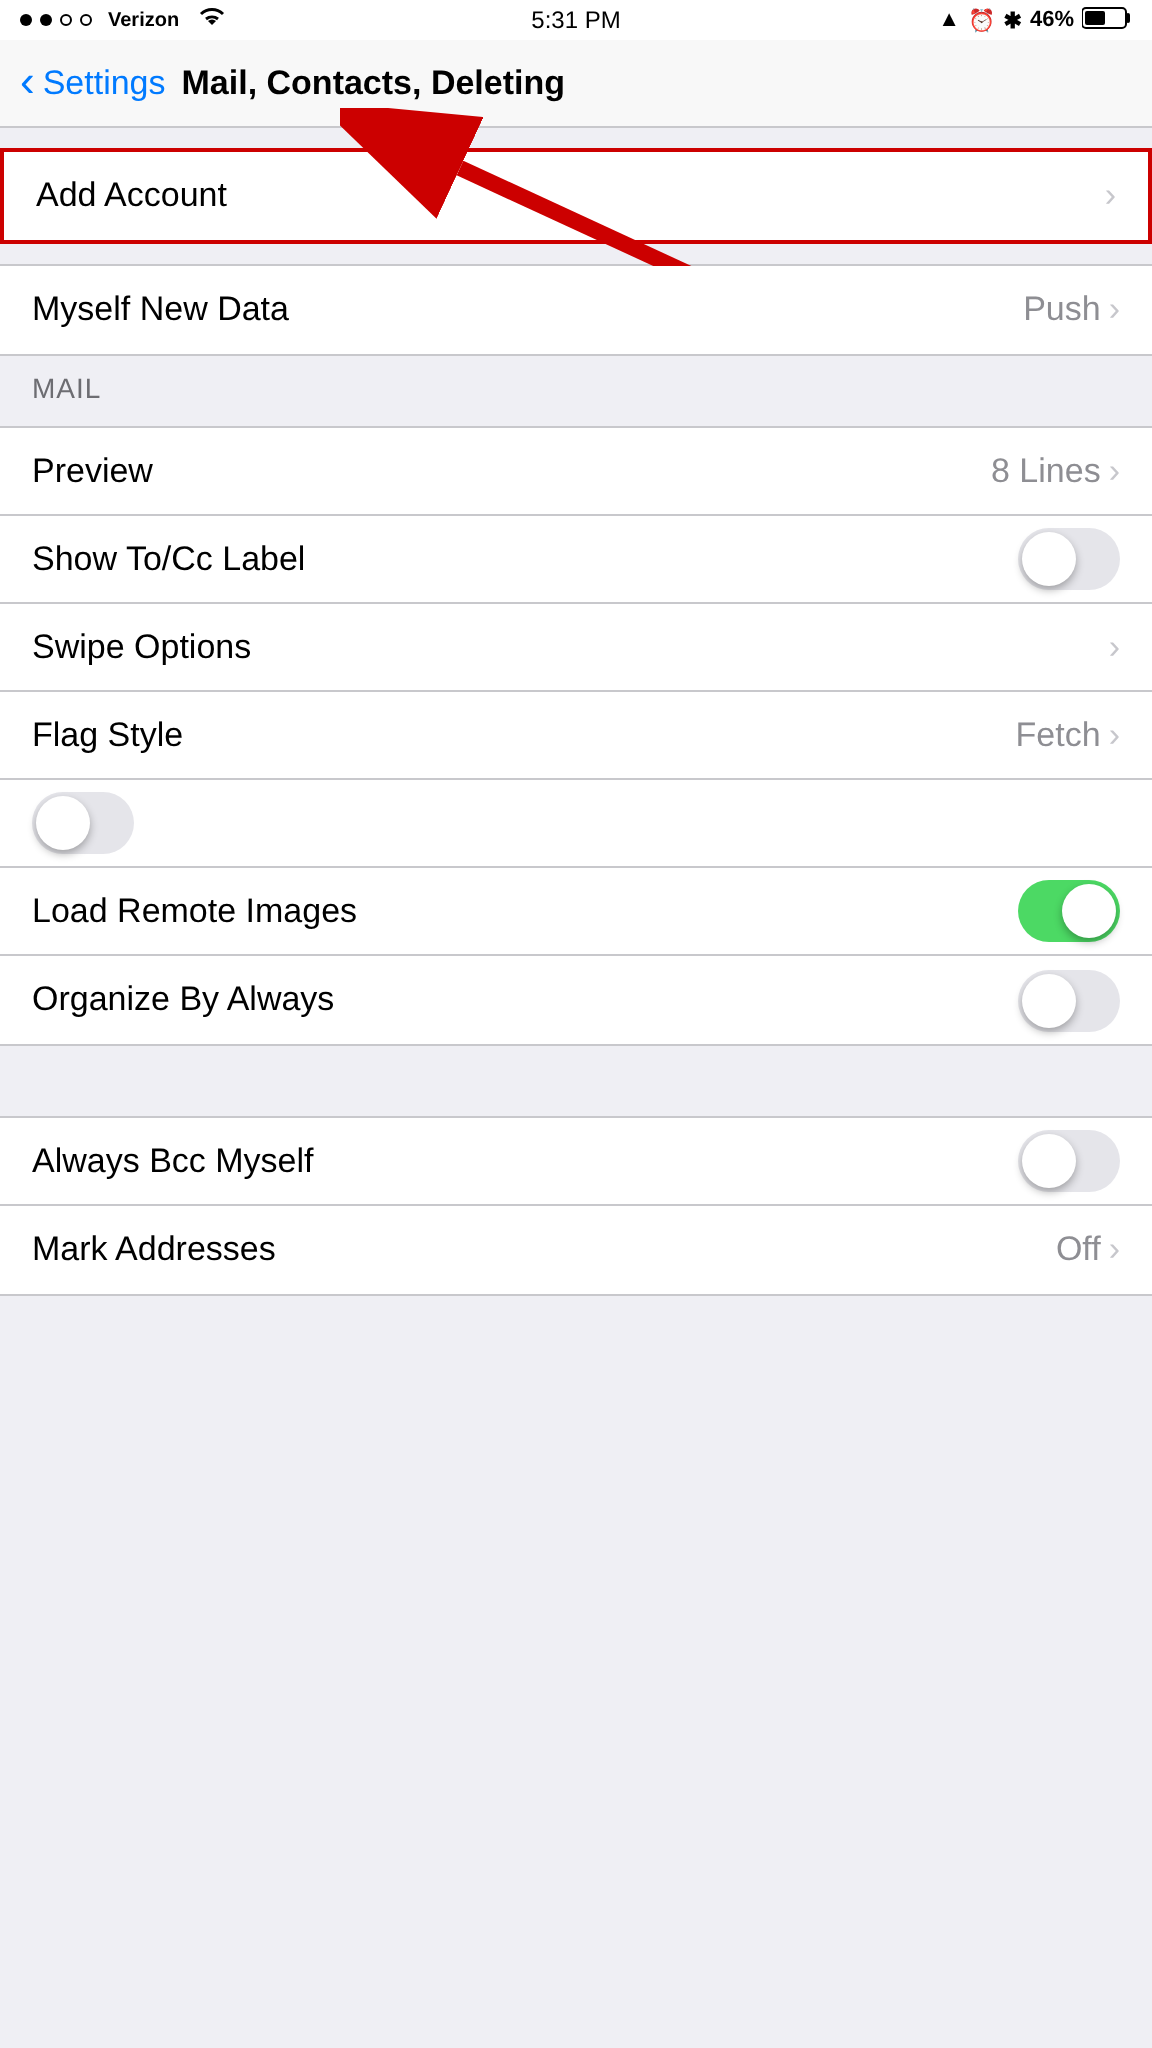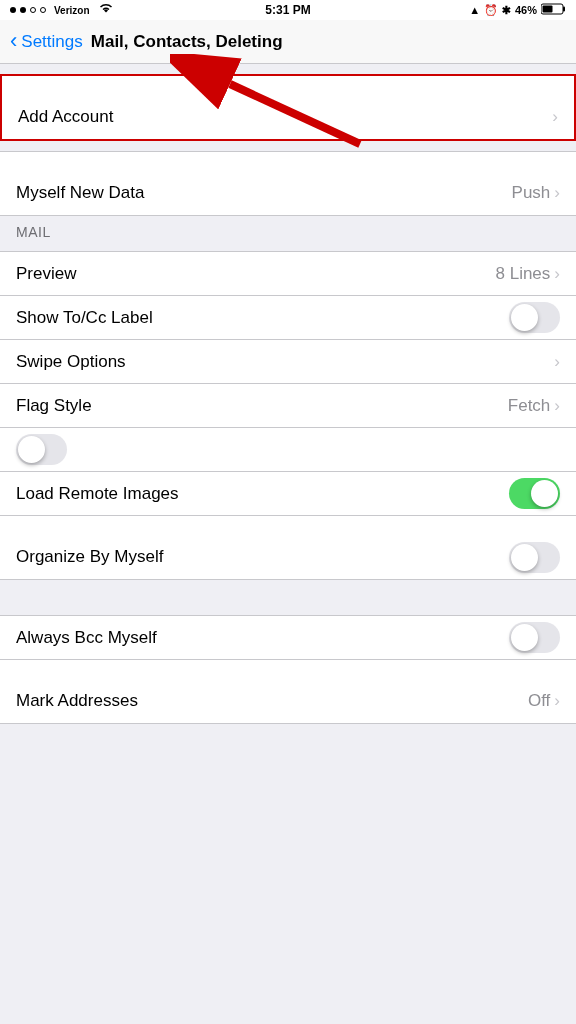--- a/index.html
+++ b/index.html
@@ -17,21 +17,21 @@
       background: #fff;
       height: 20px;
       display: flex;
       align-items: center;
       justify-content: space-between;
       padding: 0 10px;
       font-size: 12px;
       font-weight: 600;
     }
     .status-left { display: flex; align-items: center; gap: 4px; }
-    .status-center { position: absolute; left: 50%; transform: translateX(-50%); font-size: 12px; font-weight: 700; }
+    .status-center { position: absolute; left: 50%; transform: translateX(-50%); font-size: 12px; font-weight: 400; }
     .status-right { display: flex; align-items: center; gap: 4px; font-size: 11px; }
     .dot { width: 6px; height: 6px; border-radius: 50%; background: #000; display: inline-block; }
     .dot.empty { background: transparent; border: 1.5px solid #000; }
 
     
     .nav-bar {
       background: #f8f8f8;
       border-bottom: 1px solid #c8c8cc;
       height: 44px;
       display: flex;
@@ -72,21 +72,20 @@
       align-items: center;
       justify-content: space-between;
       padding: 0 16px;
       height: 44px;
       background: #fff;
       border-bottom: 1px solid #c8c8cc;
       position: relative;
     }
     .cell:last-child {
       border-bottom: none;
-      margin-top: 19px;
     }
 
     .cell-label {
       font-size: 17px;
       color: #000;
     }
     .cell-right {
       display: flex;
       align-items: flex-start;
       gap: 4px;
@@ -268,21 +267,21 @@
   </div>
 
   <div class="cell">
     <span class="cell-label">Load Remote Images</span>
     <div class="toggle on">
       <div class="toggle-knob"></div>
     </div>
   </div>
 
   <div class="cell">
-    <span class="cell-label">Organize By Myself</span>
+    <span class="cell-label">Organize By Always</span>
     <div class="toggle off">
       <div class="toggle-knob"></div>
     </div>
   </div>
 
 </div>
 
 <div class="spacer"></div>
 
 <div class="cell-group">

